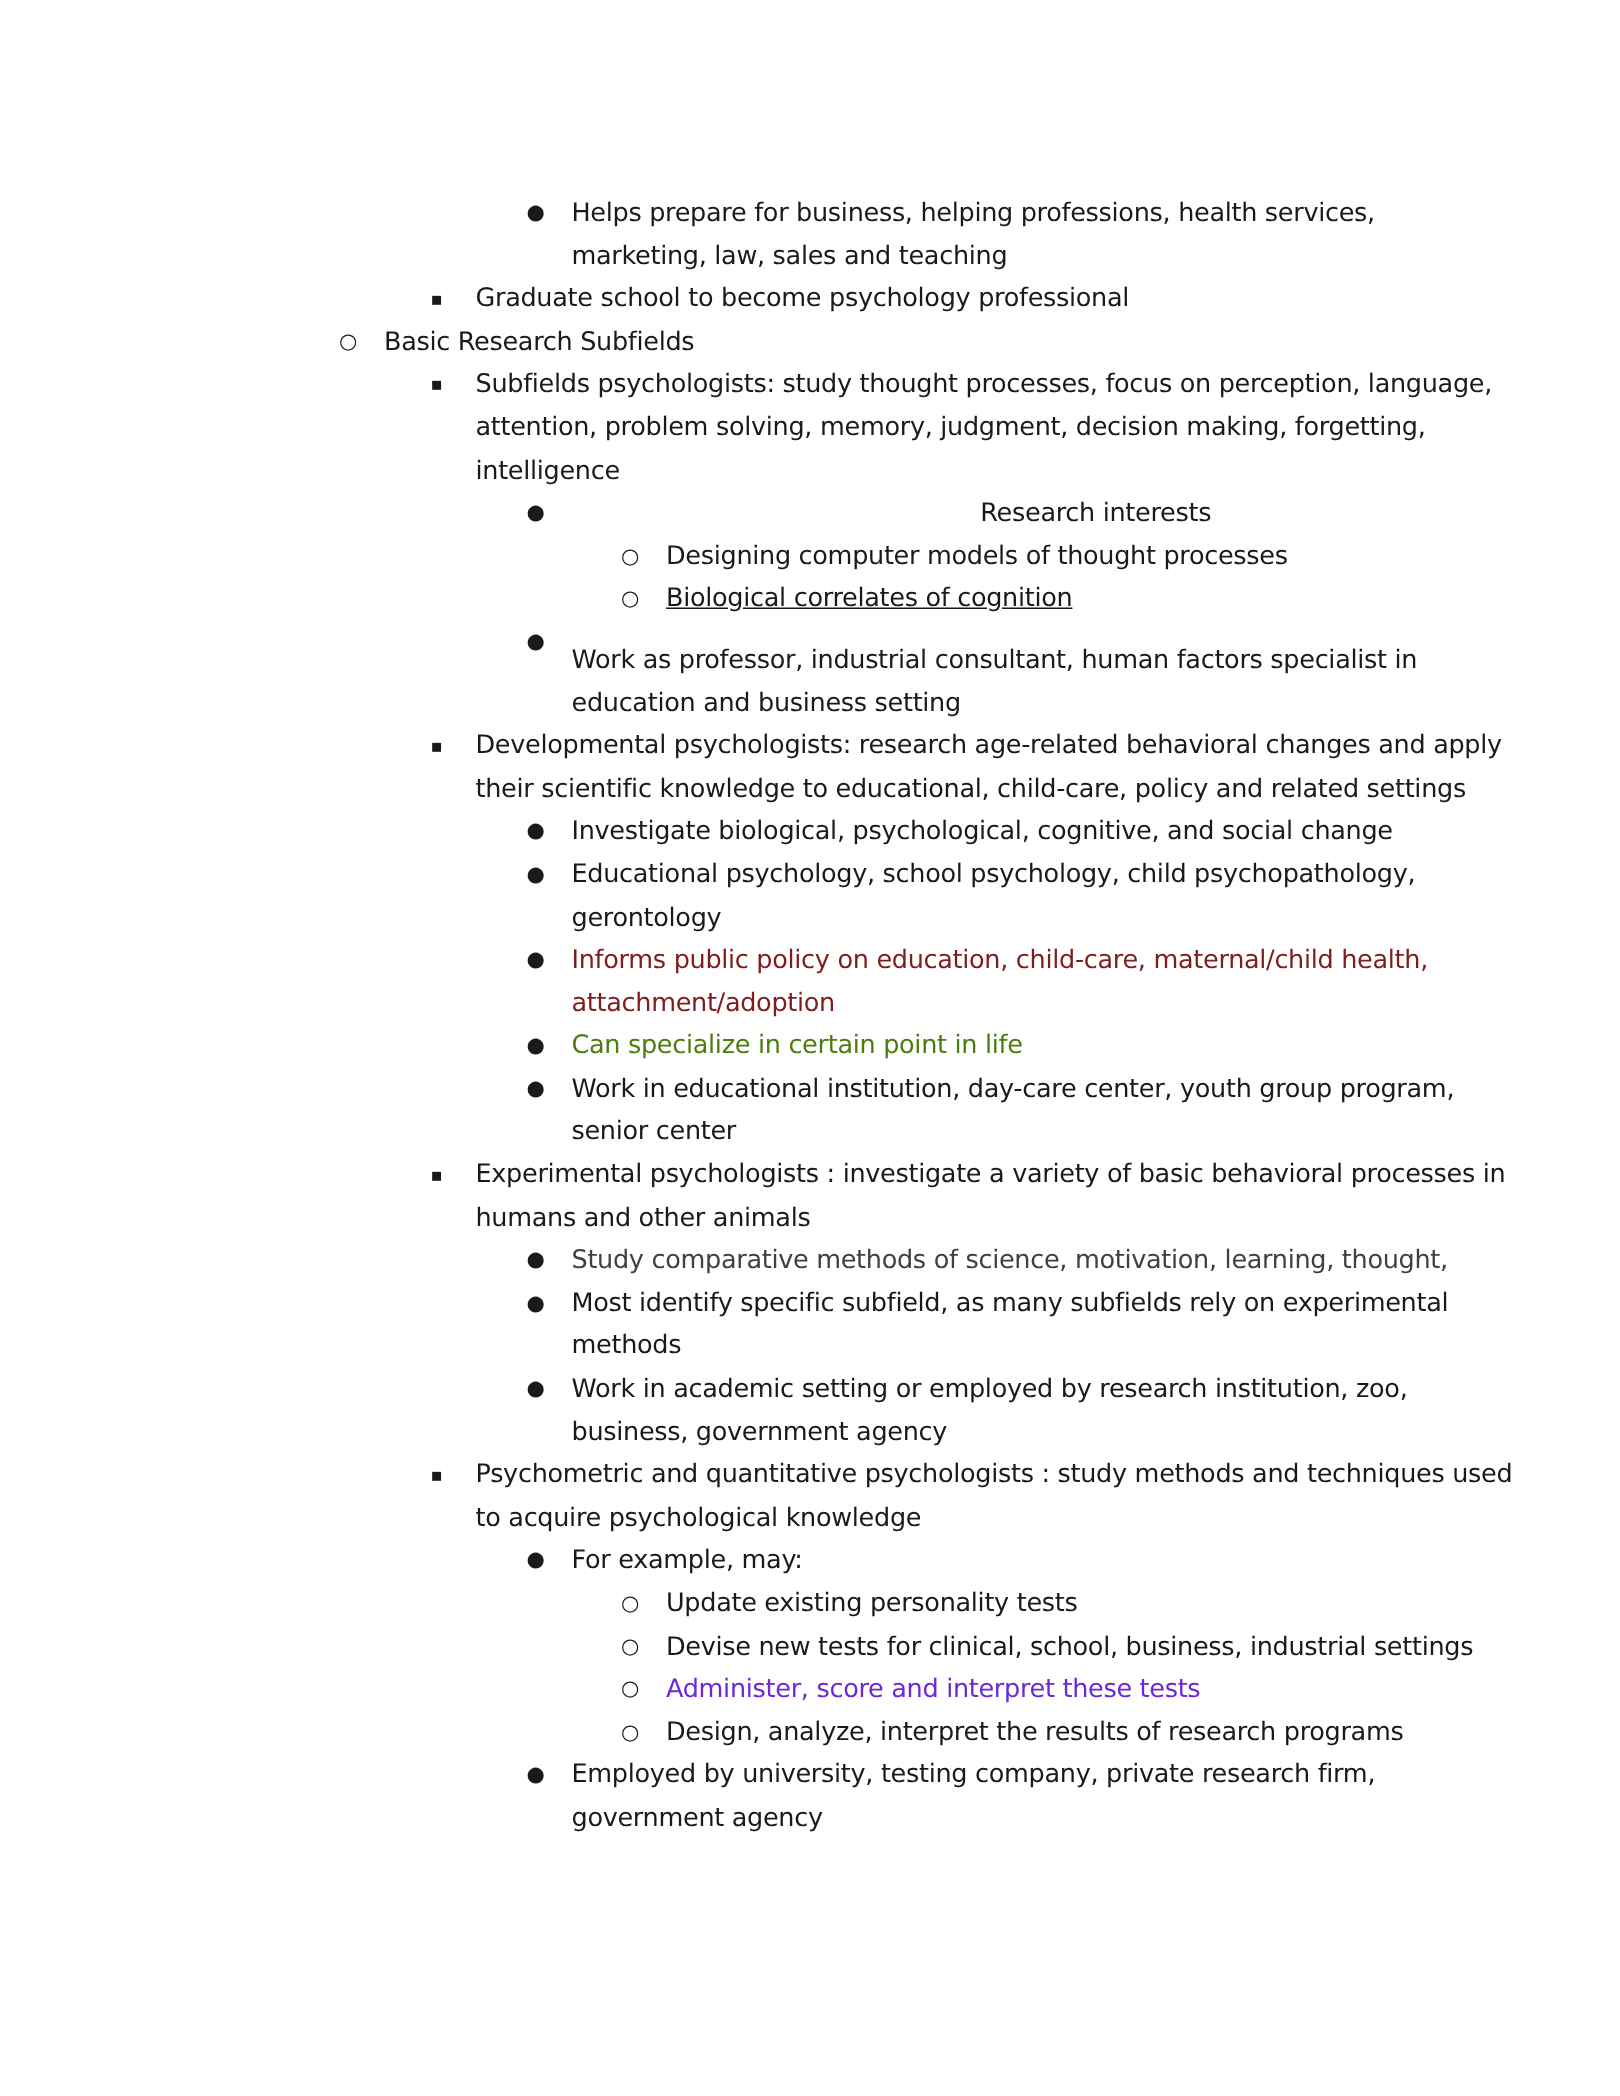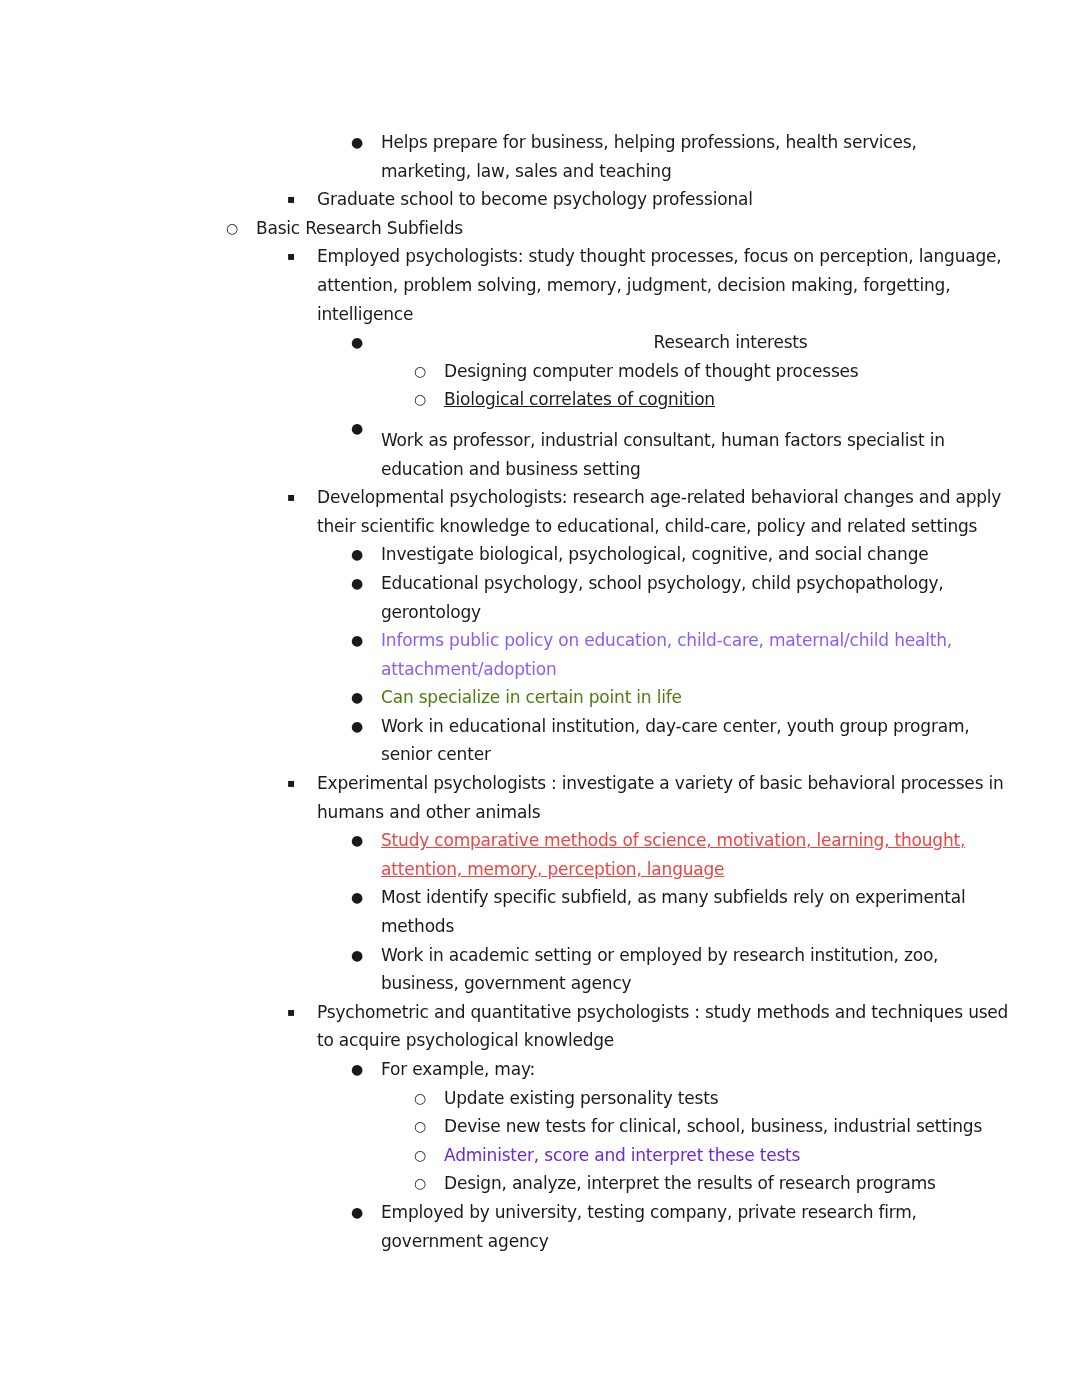--- a/index.html
+++ b/index.html
@@ -67,21 +67,21 @@
       </div>
       <div class="item lvl1">
         <span class="bullet circle" style="color: rgb(26, 26, 26);">○</span>
         <div class="text" style="color: rgb(26, 26, 26);">
           <div>Basic Research Subfields</div>
         </div>
       </div>
       <div class="item lvl2">
         <span class="bullet square" style="color: rgb(26, 26, 26);">▪</span>
         <div class="text" style="color: rgb(26, 26, 26);">
-          <div>Employed psychologists: study thought processes, focus on perception, language,</div>
+          <div>Subfields psychologists: study thought processes, focus on perception, language,</div>
           <div>attention, problem solving, memory, judgment, decision making, forgetting,</div>
           <div>intelligence</div>
         </div>
       </div>
       <div class="item lvl3">
         <span class="bullet disc" style="color: rgb(26, 26, 26);">●</span>
         <div class="text" style="color: rgb(26, 26, 26); text-align: center;">
           <div>Research interests</div>
         </div>
       </div>
@@ -119,21 +119,21 @@
       </div>
       <div class="item lvl3">
         <span class="bullet disc" style="color: rgb(26, 26, 26);">●</span>
         <div class="text" style="color: rgb(26, 26, 26);">
           <div>Educational psychology, school psychology, child psychopathology,</div>
           <div>gerontology</div>
         </div>
       </div>
       <div class="item lvl3">
         <span class="bullet disc" style="color: rgb(26, 26, 26);">●</span>
-        <div class="text" style="color: #8b5cf6;">
+        <div class="text" style="color: #7f1d1d;">
           <div>Informs public policy on education, child-care, maternal/child health,</div>
           <div>attachment/adoption</div>
         </div>
       </div>
       <div class="item lvl3">
         <span class="bullet disc" style="color: rgb(26, 26, 26);">●</span>
         <div class="text" style="color: #4d7c0f;">
           <div>Can specialize in certain point in life</div>
         </div>
       </div>
@@ -146,23 +146,22 @@
       </div>
       <div class="item lvl2">
         <span class="bullet square" style="color: rgb(26, 26, 26);">▪</span>
         <div class="text" style="color: rgb(26, 26, 26);">
           <div>Experimental psychologists : investigate a variety of basic behavioral processes in</div>
           <div>humans and other animals</div>
         </div>
       </div>
       <div class="item lvl3">
         <span class="bullet disc" style="color: rgb(26, 26, 26);">●</span>
-        <div class="text" style="color: #ef4444; text-decoration: underline;">
+        <div class="text" style="color: #404040;">
           <div>Study comparative methods of science, motivation, learning, thought,</div>
-          <div>attention, memory, perception, language</div>
         </div>
       </div>
       <div class="item lvl3">
         <span class="bullet disc" style="color: rgb(26, 26, 26);">●</span>
         <div class="text" style="color: rgb(26, 26, 26);">
           <div>Most identify specific subfield, as many subfields rely on experimental</div>
           <div>methods</div>
         </div>
       </div>
       <div class="item lvl3">

